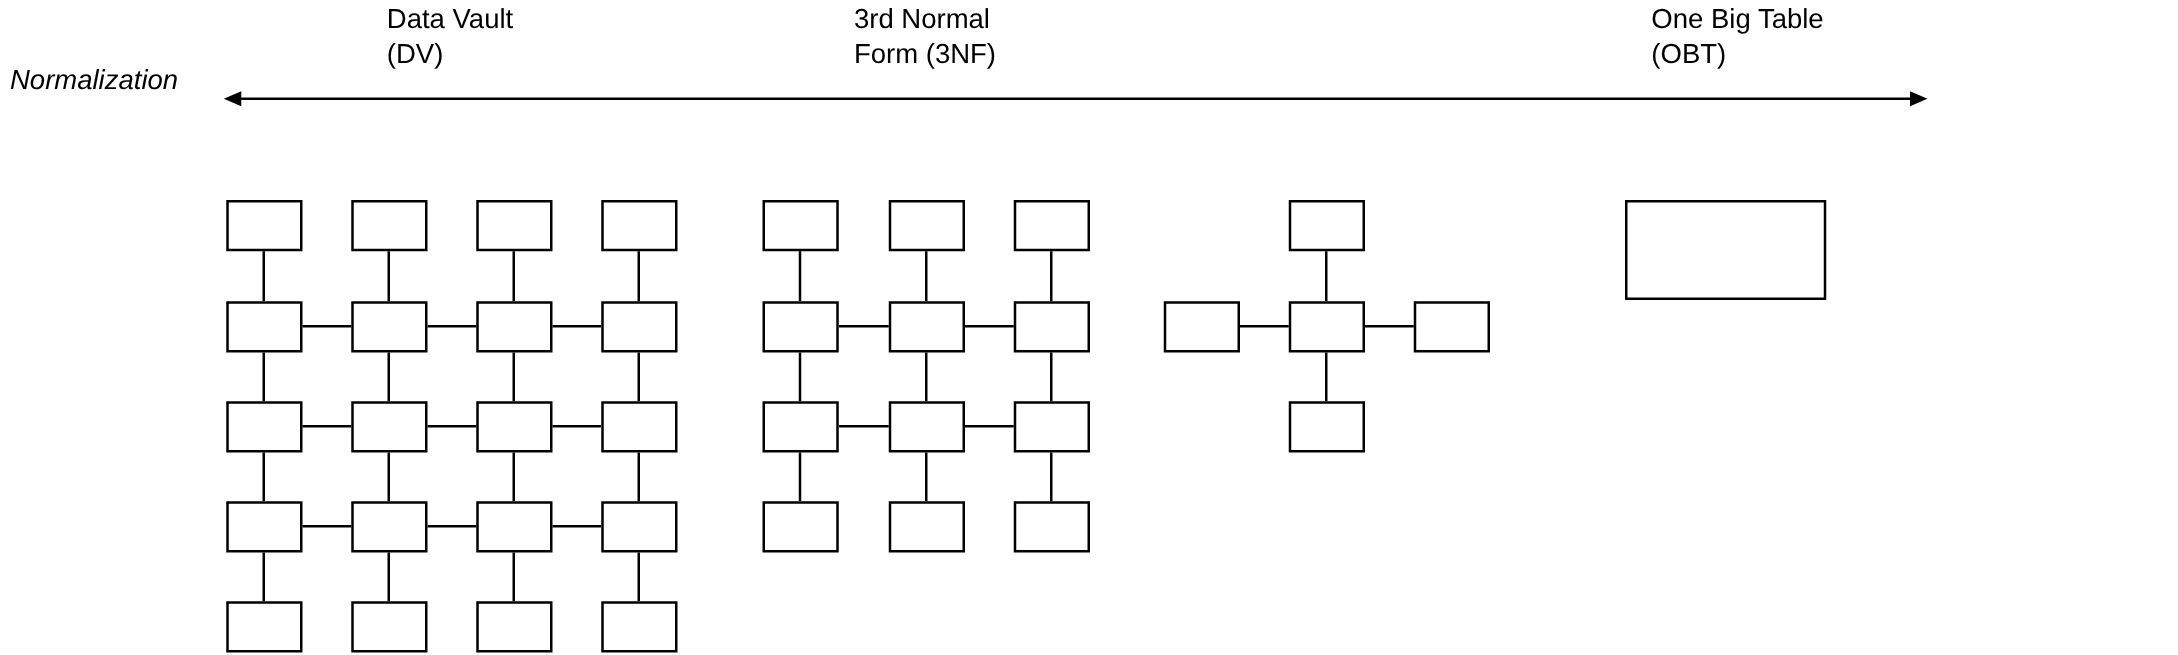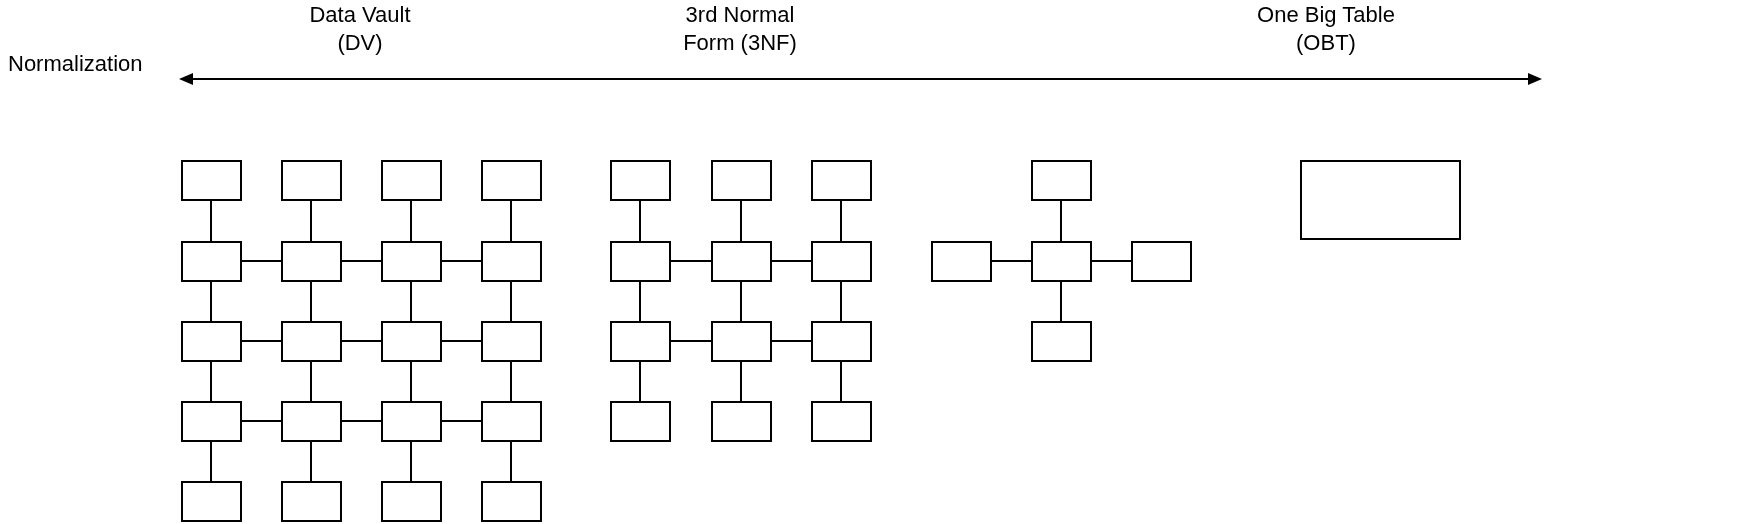--- a/index.html
+++ b/index.html
@@ -9,32 +9,32 @@
     height: 524px;
     background: var(--bg, #ffffff);
     font-family: "Liberation Sans", "DejaVu Sans", sans-serif;
     color: var(--stroke, #000000);
     overflow: hidden;
   }
   .approach-label {
     position: absolute;
     top: 1px;
     transform: translateX(-50%);
-    text-align: center;
     font-size: 22px;
     line-height: 28px;
     white-space: nowrap;
   }
   .approach-label .line { display: block; }
   .spectrum-label {
     position: absolute;
     top: 52px;
     font-size: 22px;
     line-height: 24px;
     white-space: nowrap;
+    font-style: italic;
   }
   .spectrum-label.left  { left: 8px; }
   .spectrum-label.right { right: 2px; }
   .axis-arrow {
     position: absolute;
     left: 179px;
     top: 73px;
     width: 1363px;
     height: 12px;
   }
@@ -80,21 +80,21 @@
 <div class="canvas">
 
   <div class="approach-label" style="left:360px">
     <span class="line">Data Vault</span>
     <span class="line">(DV)</span>
   </div>
   <div class="approach-label" style="left:740px">
     <span class="line">3rd Normal</span>
     <span class="line">Form (3NF)</span>
   </div>
-  <div class="approach-label" style="left:1326px">
+  <div class="approach-label" style="left:1390px">
     <span class="line">One Big Table</span>
     <span class="line">(OBT)</span>
   </div>
 
   <div class="spectrum-label left">Normalization</div>
 
   <div class="axis-arrow">
     <div class="arrowhead-left"></div>
     <div class="arrow-shaft"></div>
     <div class="arrowhead-right"></div>

